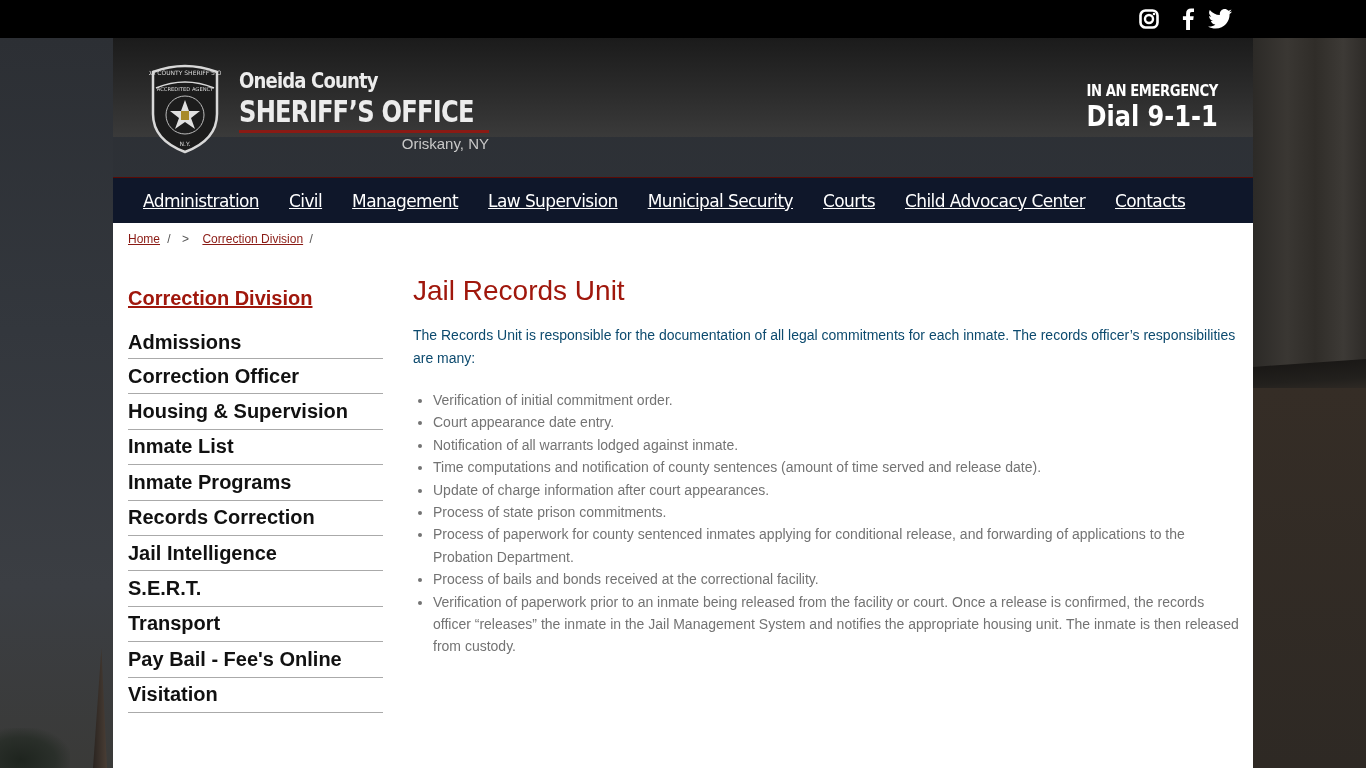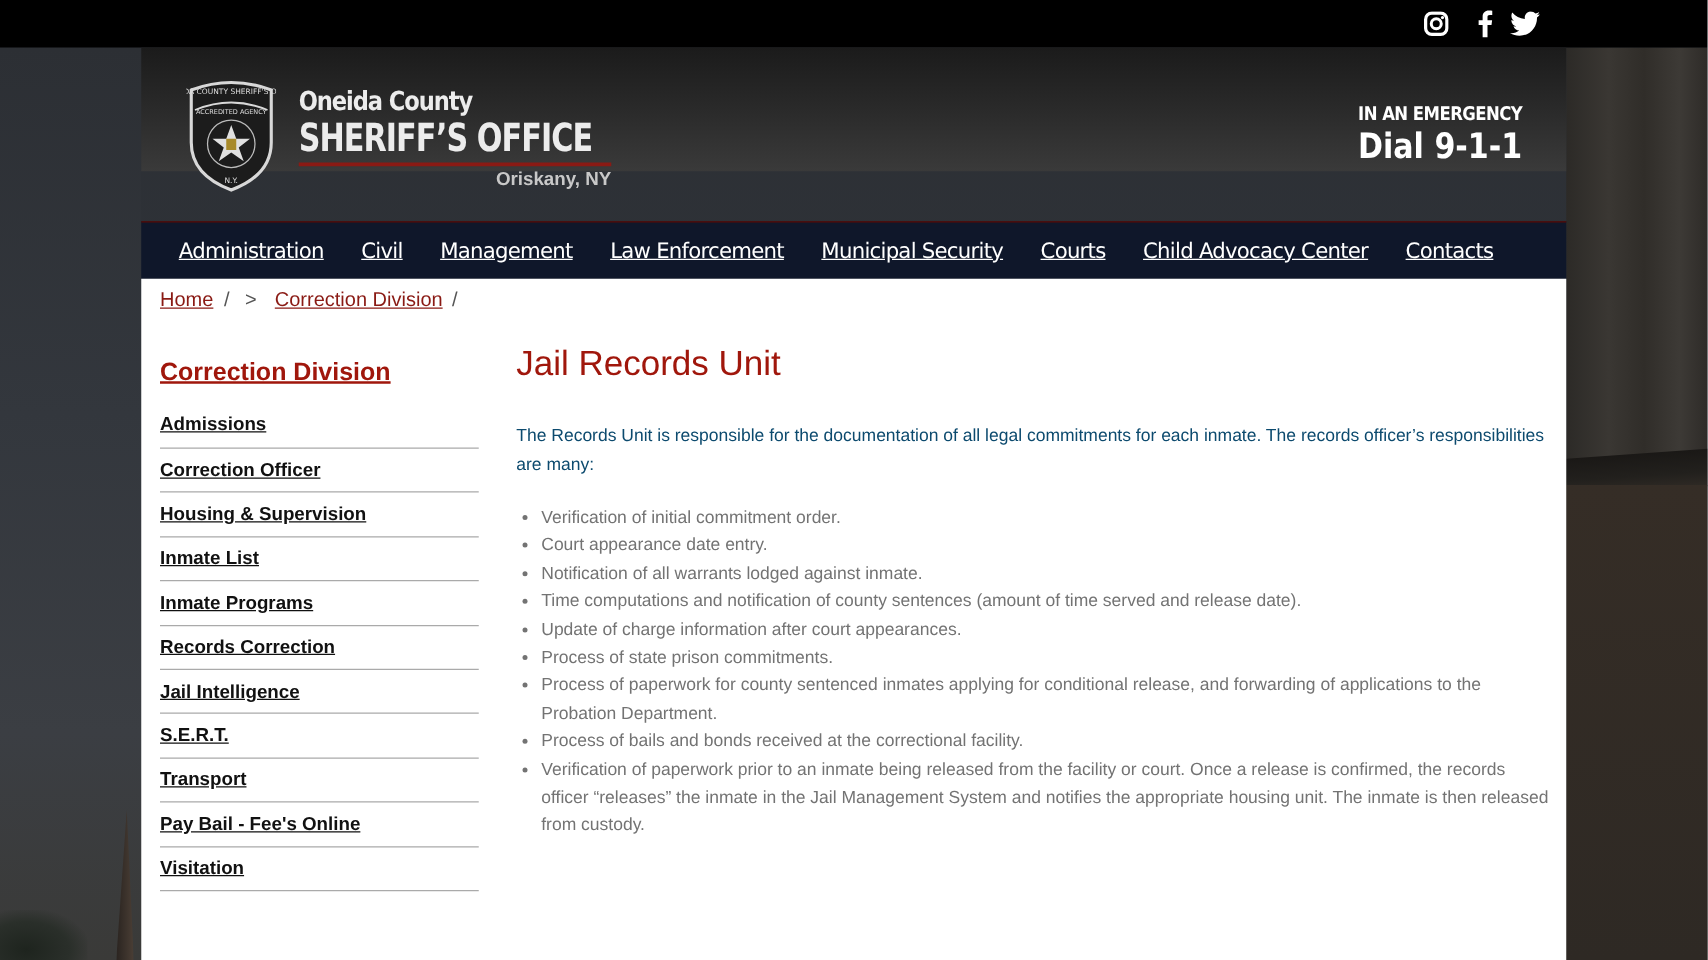--- a/index.html
+++ b/index.html
@@ -51,21 +51,21 @@
     font-size: 21px; letter-spacing: -1px; line-height: 26px;
     transform: scaleX(0.86); transform-origin: left;
   }
   .brand-office {
     font-family: "DejaVu Sans", sans-serif; font-weight: bold; color: #ececec;
     font-size: 31px; letter-spacing: -1px; line-height: 34px; white-space: nowrap;
     transform: scaleX(0.78); transform-origin: left;
   }
   .brand-rule { height: 3px; background: #8a1a14; width: 250px; margin-top: 2px; }
   .brand-city {
-    font-family: "Liberation Sans", sans-serif; font-weight: bold; color: #c8c8c8;
+    font-family: "Liberation Sans", sans-serif; font-weight: normal; color: #c8c8c8;
     font-size: 15px; text-align: right; width: 250px; margin-top: 2px;
   }
   .emergency { position: absolute; right: 35px; top: 44px; text-align: right; }
   .emergency-label {
     font-family: "DejaVu Sans", sans-serif; font-weight: bold; color: #fff;
     font-size: 15px; letter-spacing: -0.5px; white-space: nowrap;
     transform: scaleX(0.88); transform-origin: right;
   }
   .emergency-number {
     font-family: "DejaVu Sans", sans-serif; font-weight: bold; color: #fff;
@@ -78,34 +78,34 @@
     display: flex; align-items: center; padding-left: 30px;
   }
   .nav a {
     font-family: "DejaVu Sans", sans-serif; color: #fff; font-size: 17px;
     text-decoration: underline; margin-right: 30px; white-space: nowrap;
     letter-spacing: -0.6px; display: inline-block;
   }
   .content {
     position: absolute; left: 113px; top: 223px; width: 1140px; height: 545px; background: #fff;
   }
-  .breadcrumb { position: absolute; left: 15px; top: 9px; font-size: 16px; color: #555; white-space: nowrap; }
+  .breadcrumb { position: absolute; left: 15px; top: 9px; font-size: 12px; color: #555; white-space: nowrap; }
   .breadcrumb a { color: #8a1a14; text-decoration: underline; }
   .breadcrumb .sep { color: #555; margin: 0 4px; }
   .sidebar { position: absolute; left: 15px; top: 64px; width: 255px; }
   .sidebar-title {
     font-size: 20px; font-weight: bold; color: #a0170c; text-decoration: underline; display: inline-block;
     margin-bottom: 18px;
   }
   .sidebar-list { list-style: none; }
   .sidebar-list li { border-bottom: 1px solid #aaa; height: 35.4px; display: flex; align-items: center; }
   .sidebar-list li:first-child { height: 31px; align-items: flex-start; padding-top: 3px; }
-  .sidebar-list li a { font-size: 15px; font-weight: bold; color: #111; text-decoration: underline; }
+  .sidebar-list li a { font-size: 20px; font-weight: bold; color: #111; }
   .main { position: absolute; left: 300px; top: 52px; width: 830px; }
-  .main h1 { font-weight: normal; font-size: 28px; color: #a0170c; margin-bottom: 30px; }
+  .main h1 { font-weight: normal; font-size: 28px; color: #a0170c; margin-bottom: 17px; }
   .main p { font-size: 14px; line-height: 23px; color: #0c4a6e; margin-bottom: 19px; }
   .main ul { padding-left: 20px; }
   .main li { font-size: 14px; line-height: 22.4px; color: #737373; }
 </style>
 </head>
 <body>
 
 <div class="bg-left">
   <div class="tree"></div>
   <div class="spire"></div>
@@ -157,21 +157,21 @@
   <div class="emergency">
     <div class="emergency-label">IN AN EMERGENCY</div>
     <div class="emergency-number">Dial 9-1-1</div>
   </div>
 </div>
 
 <nav class="nav">
   <a>Administration</a>
   <a>Civil</a>
   <a>Management</a>
-  <a>Law Enforcement</a>
+  <a>Law Supervision</a>
   <a>Municipal Security</a>
   <a>Courts</a>
   <a>Child Advocacy Center</a>
   <a>Contacts</a>
 </nav>
 
 <div class="content">
   <div class="breadcrumb">
     <a>Home</a>
     <span class="sep">/</span>

